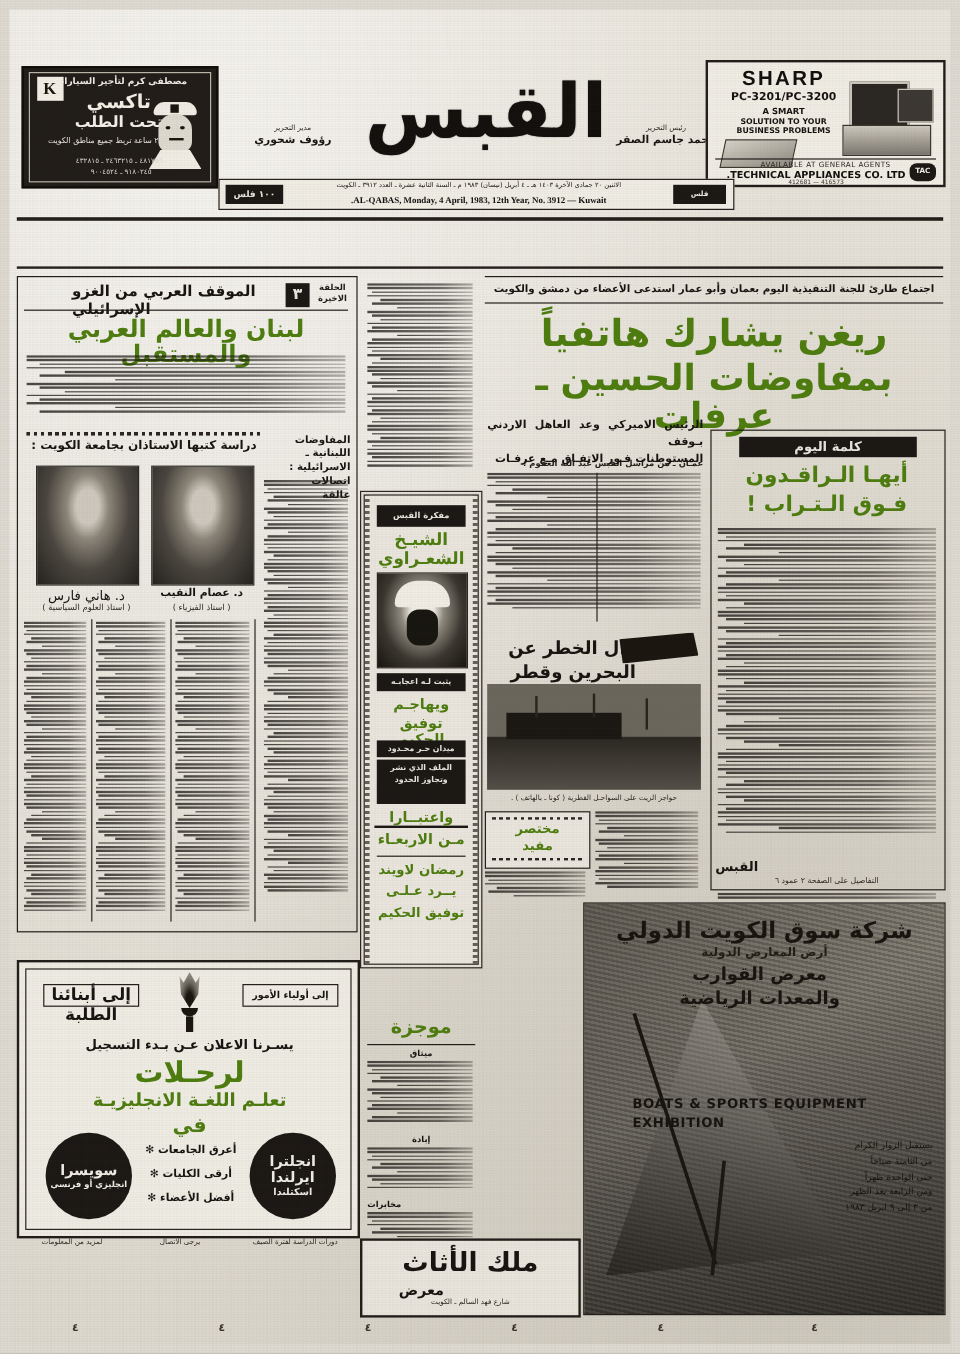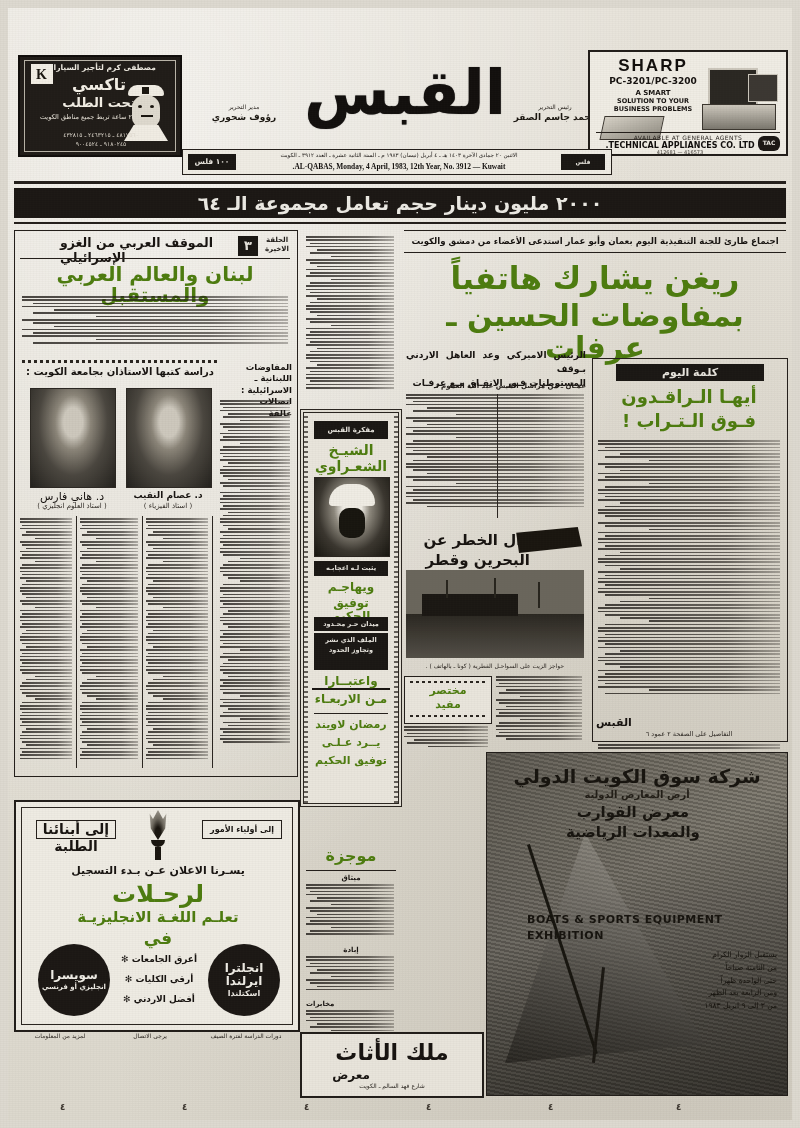--- a/index.html
+++ b/index.html
@@ -148,21 +148,20 @@
   </div>
 
   <div class="z boxed" style="left:182px;top:149px;width:428px;height:24px;background:#efece4;">
     <div class="z ar" style="left:66px;top:2px;width:300px;text-align:center;font-size:5.6px;color:#1d1916;">الاثنين ٢٠ جمادى الآخرة ١٤٠٣ هـ ـ ٤ أبريل (نيسان) ١٩٨٣ م ـ السنة الثانية عشرة ـ العدد ٣٩١٢ ـ الكويت</div>
     <div class="z" style="left:54px;top:12px;width:324px;text-align:center;font-size:7.4px;font-weight:bold;color:#110e0c;font-family:'Liberation Serif',serif;">AL-QABAS, Monday, 4 April, 1983, 12th Year, No. 3912 — Kuwait.</div>
     <div class="z invbox" style="left:5px;top:4px;width:48px;height:16px;font-size:7.5px;line-height:16px;">١٠٠ فلس</div>
     <div class="z invbox ar" style="left:378px;top:4px;width:44px;height:16px;font-size:6px;line-height:16px;">فلس</div>
   </div>
 
   <div class="z rule" style="left:14px;top:181px;width:772px;height:3px;"></div>
-  <div class="z blackbar ar" style="left:14px;top:188px;width:772px;height:30px;font-size:19px;letter-spacing:1px;">٢٠٠٠ مليون دينار حجم تعامل مجموعة الـ ٦٤</div>
   <div class="z rule" style="left:14px;top:222px;width:772px;height:2px;"></div>
 
   <div class="z boxed" style="left:14px;top:230px;width:282px;height:545px;background:transparent;"></div>
 
   <div class="z invbox" style="left:238px;top:236px;width:20px;height:20px;font-size:13px;line-height:20px;">٣</div>
   <div class="z ar center" style="left:262px;top:236px;width:30px;font-size:7px;font-weight:bold;color:#1d1916;">الحلقة</div>
   <div class="z ar center" style="left:262px;top:245px;width:30px;font-size:7px;font-weight:bold;color:#1d1916;">الاخيرة</div>
   <div class="z ar" style="left:60px;top:235px;width:174px;text-align:left;font-size:12.5px;font-weight:bold;color:#171310;">الموقف العربي من الغزو الإسرائيلي</div>
   <div class="z rule" style="left:20px;top:258px;width:270px;height:1px;"></div>
 
@@ -185,21 +184,21 @@
       <i></i>
       <i></i>
   </div>
 
   <div class="z sep-dots" style="left:22px;top:360px;width:196px;"></div>
   <div class="z ar center" style="left:22px;top:366px;width:196px;font-size:10px;font-weight:bold;color:#171310;">دراسة كتبها الاستاذان بجامعة الكويت :</div>
 
   <div class="z portrait" style="left:30px;top:388px;width:84px;height:98px;"></div>
   <div class="z portrait" style="left:126px;top:388px;width:84px;height:98px;"></div>
   <div class="z ar center" style="left:24px;top:490px;width:96px;font-size:11px;font-weight:normal;color:#171310;">د. هاني فارس</div>
-  <div class="z ar center" style="left:24px;top:502px;width:96px;font-size:7px;color:#2c2722;">( استاذ العلوم انجليزي )</div>
+  <div class="z ar center" style="left:24px;top:502px;width:96px;font-size:7px;color:#2c2722;">( استاذ العلوم السياسية )</div>
   <div class="z ar center" style="left:120px;top:490px;width:96px;font-size:9px;font-weight:bold;color:#171310;">د. عصام النقيب</div>
   <div class="z ar center" style="left:120px;top:502px;width:96px;font-size:7px;color:#2c2722;">( استاذ الفيزياء )</div>
 
   <div class="z ar" style="left:218px;top:362px;width:74px;font-size:8.5px;font-weight:bold;color:#171310;line-height:1.35;">
     <div>المفاوضات اللبنانية ـ</div>
     <div>الاسرائيلية : اتصالات</div>
     <div>عالقة</div>
   </div>
   <div class="z body-lines tight" style="left:220px;top:400px;width:70px;height:368px;">
     <i></i>
@@ -886,21 +885,21 @@
     </div>
     <div class="z ar center hdl" style="left:22px;top:128px;width:240px;font-size:17px;">في</div>
     <div class="z roundlabel ar" style="left:22px;top:142px;width:72px;height:72px;font-size:12px;">
       <div>
         <div>سويسرا</div>
         <div style="font-size:7px;">انجليزي أو فرنسي</div>
       </div>
     </div>
     <div class="z ar center" style="left:98px;top:152px;width:90px;font-size:9px;font-weight:bold;color:#171310;">أعرق الجامعات ✻</div>
     <div class="z ar center" style="left:98px;top:172px;width:90px;font-size:9px;font-weight:bold;color:#171310;">أرقى الكليات ✻</div>
-    <div class="z ar center" style="left:98px;top:192px;width:90px;font-size:9px;font-weight:bold;color:#171310;">أفضل الاردني ✻</div>
+    <div class="z ar center" style="left:98px;top:192px;width:90px;font-size:9px;font-weight:bold;color:#171310;">أفضل الأعضاء ✻</div>
   </div>
   <div class="z ar" style="left:20px;top:1032px;width:80px;font-size:6px;color:#2c2722;text-align:center;">لمزيد من المعلومات</div>
   <div class="z ar" style="left:110px;top:1032px;width:80px;font-size:6px;color:#2c2722;text-align:center;">يرجى الاتصال</div>
   <div class="z ar" style="left:200px;top:1032px;width:92px;font-size:6px;color:#2c2722;text-align:center;">دورات الدراسة لفترة الصيف</div>
 
   <div class="z adframe" style="left:300px;top:1032px;width:180px;height:62px;background:#e8e4db;">
     <div class="z ar" style="left:8px;top:6px;width:164px;text-align:center;font-size:22px;font-weight:bold;color:#171310;letter-spacing:1px;">ملك الأثاث</div>
     <div class="z ar" style="left:8px;top:34px;width:60px;text-align:right;font-size:12px;font-weight:bold;color:#171310;">معرض</div>
     <div class="z ar" style="left:8px;top:48px;width:164px;text-align:center;font-size:6px;color:#2c2722;">شارع فهد السالم ـ الكويت</div>
   </div>

